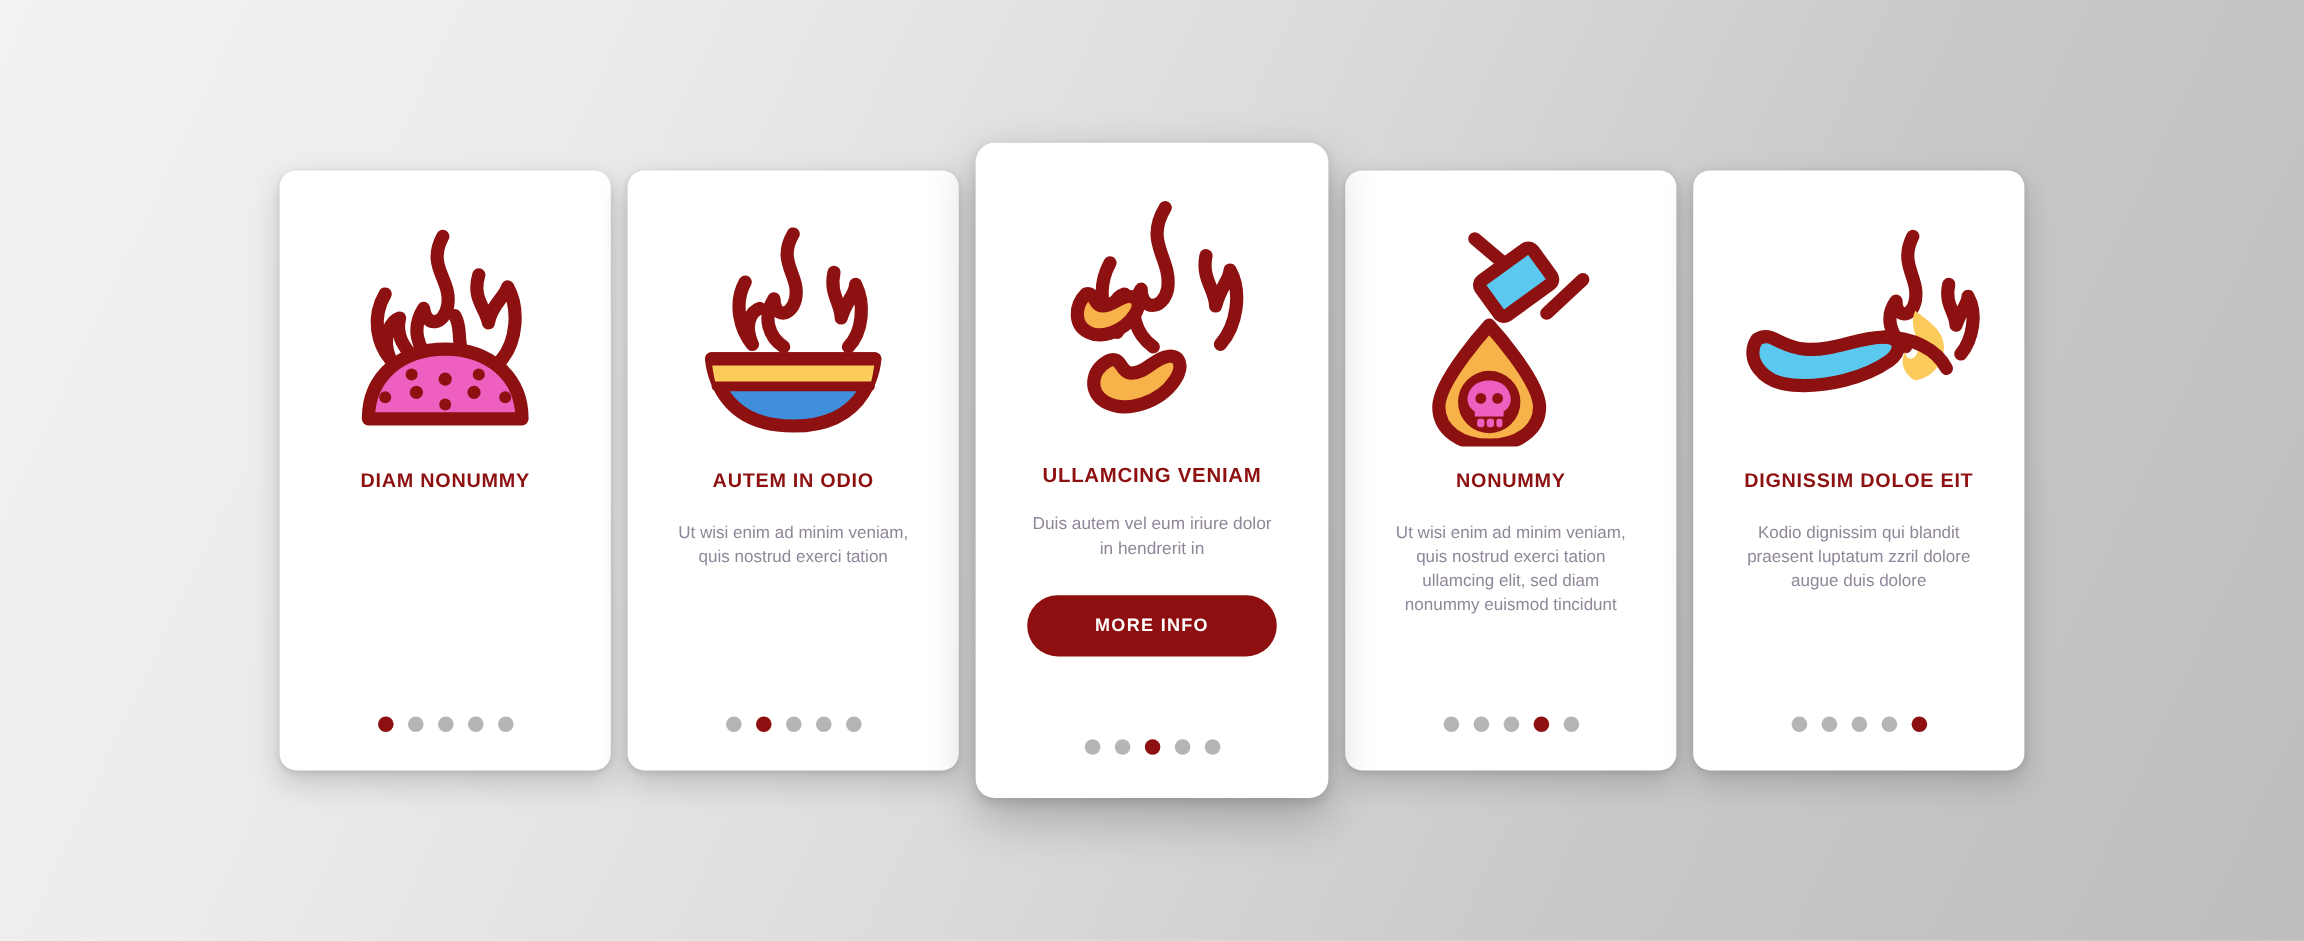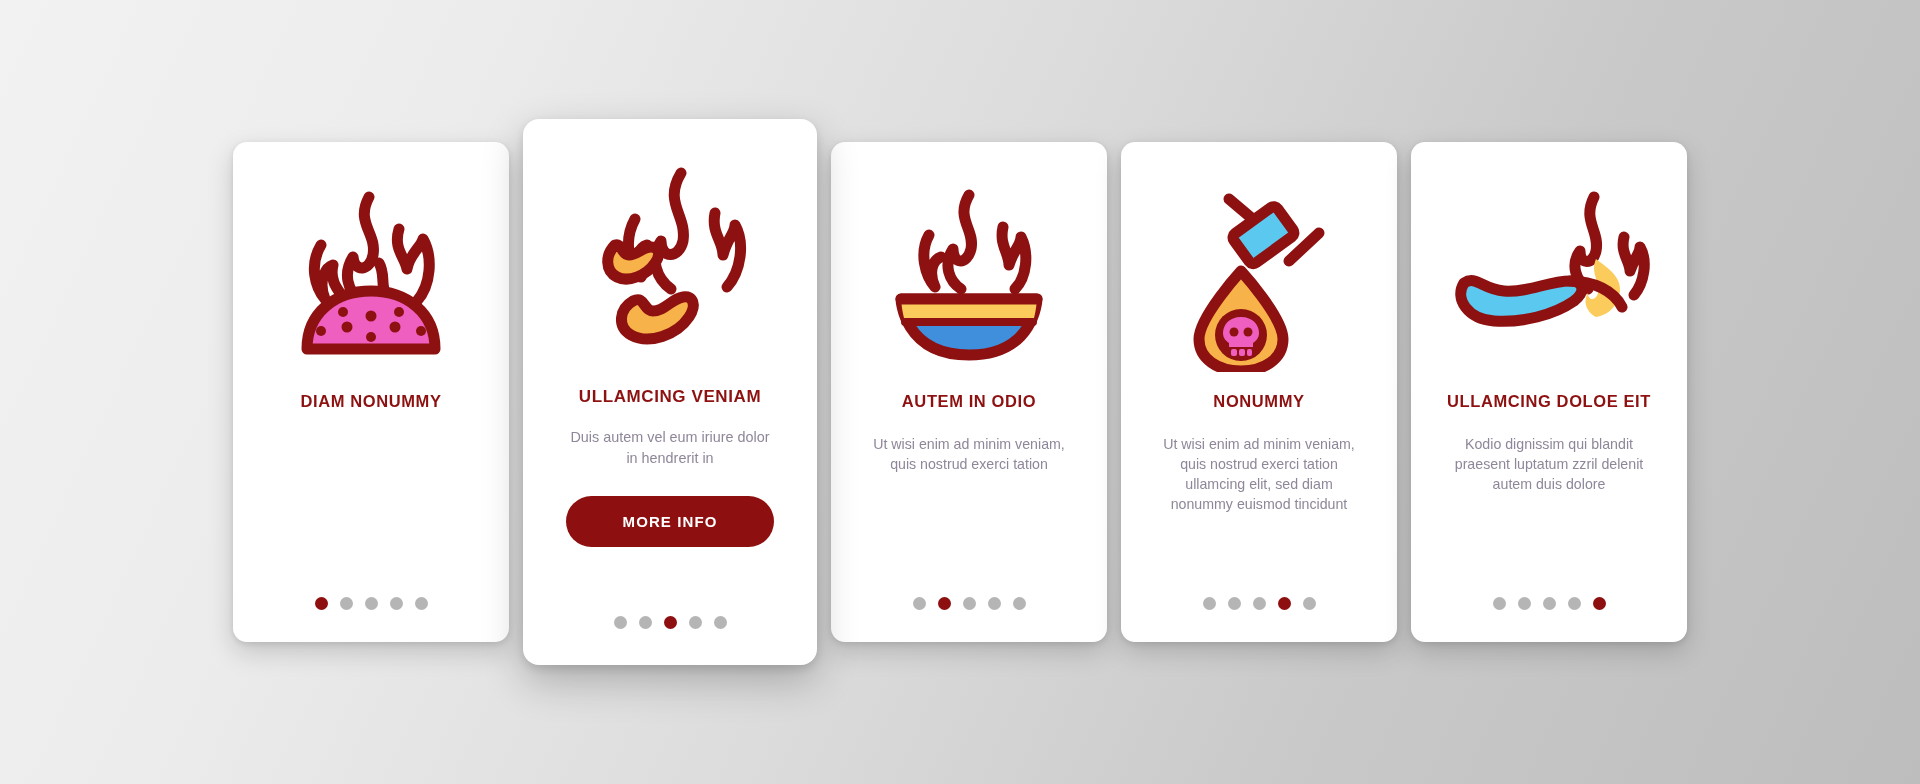--- a/index.html
+++ b/index.html
@@ -151,44 +151,20 @@
     <div class="card-title">DIAM NONUMMY</div>
 
     <div class="dots">
         <span class="dot active"></span>
         <span class="dot"></span>
         <span class="dot"></span>
         <span class="dot"></span>
         <span class="dot"></span>
       </div>
   </div>
-    <div class="card featured">
-    <div class="icon-wrap">
-
-  <svg width="190" height="210" viewBox="0 0 190 210">
-    <g fill="none" stroke="#8e1111" stroke-width="11" stroke-linecap="round" stroke-linejoin="round">
-      <path d="M106 14 C 88 44, 112 56, 108 82 C 104 100, 86 100, 86 82 C 74 100, 82 120, 96 130"></path>
-      <path d="M60 60 C 48 82, 54 106, 66 118 C 56 98, 66 88, 72 86"></path>
-      <path d="M140 54 C 136 74, 148 82, 148 96 C 152 80, 160 74, 160 66 C 170 84, 166 112, 152 128"></path>
-    </g>
-    <path d="M40 86 C 30 96, 30 112, 42 118 C 54 124, 72 116, 80 104 C 86 96, 84 88, 76 88 C 68 88, 62 96, 54 96 C 46 96, 48 84, 40 86 Z" fill="#f8b24a" stroke="#8e1111" stroke-width="11" stroke-linejoin="round"></path>
-    <path d="M58 142 C 44 150, 42 168, 56 176 C 74 186, 102 176, 114 158 C 122 146, 118 136, 108 138 C 96 140, 90 152, 78 152 C 68 152, 70 136, 58 142 Z" fill="#f8b24a" stroke="#8e1111" stroke-width="11" stroke-linejoin="round"></path>
-  </svg>
-    </div>
-    <div class="card-title">ULLAMCING VENIAM</div>
-    <div class="card-body">Duis autem vel eum iriure dolor in hendrerit in</div>
-    <button class="cta">MORE INFO</button>
-    <div class="dots">
-        <span class="dot"></span>
-        <span class="dot"></span>
-        <span class="dot active"></span>
-        <span class="dot"></span>
-        <span class="dot"></span>
-      </div>
-  </div>
     <div class="card">
     <div class="icon-wrap">
 
   <svg width="180" height="190" viewBox="0 0 180 190">
     <g fill="none" stroke="#8e1111" stroke-width="11" stroke-linecap="round" stroke-linejoin="round">
       <path d="M90 16 C 76 40, 96 50, 92 70 C 88 86, 74 86, 74 70 C 64 86, 70 102, 82 110"></path>
       <path d="M50 56 C 40 74, 46 96, 56 108 C 48 90, 56 80, 62 78"></path>
       <path d="M124 48 C 120 66, 130 74, 130 86 C 134 72, 142 66, 142 58 C 150 74, 148 98, 136 110"></path>
     </g>
     <path d="M22 120 L158 120 C158 120 156 176 90 176 C 24 176, 22 120, 22 120 Z" fill="#3f8fdc" stroke="#8e1111" stroke-width="11" stroke-linejoin="round"></path>
@@ -197,20 +173,44 @@
     <line x1="26" y1="143" x2="154" y2="143" stroke="#8e1111" stroke-width="8" stroke-linecap="round"></line>
   </svg>
     </div>
     <div class="card-title">AUTEM IN ODIO</div>
     <div class="card-body">Ut wisi enim ad minim veniam, quis nostrud exerci tation</div>
 
     <div class="dots">
         <span class="dot"></span>
         <span class="dot active"></span>
         <span class="dot"></span>
+        <span class="dot"></span>
+        <span class="dot"></span>
+      </div>
+  </div>
+    <div class="card featured">
+    <div class="icon-wrap">
+
+  <svg width="190" height="210" viewBox="0 0 190 210">
+    <g fill="none" stroke="#8e1111" stroke-width="11" stroke-linecap="round" stroke-linejoin="round">
+      <path d="M106 14 C 88 44, 112 56, 108 82 C 104 100, 86 100, 86 82 C 74 100, 82 120, 96 130"></path>
+      <path d="M60 60 C 48 82, 54 106, 66 118 C 56 98, 66 88, 72 86"></path>
+      <path d="M140 54 C 136 74, 148 82, 148 96 C 152 80, 160 74, 160 66 C 170 84, 166 112, 152 128"></path>
+    </g>
+    <path d="M40 86 C 30 96, 30 112, 42 118 C 54 124, 72 116, 80 104 C 86 96, 84 88, 76 88 C 68 88, 62 96, 54 96 C 46 96, 48 84, 40 86 Z" fill="#f8b24a" stroke="#8e1111" stroke-width="11" stroke-linejoin="round"></path>
+    <path d="M58 142 C 44 150, 42 168, 56 176 C 74 186, 102 176, 114 158 C 122 146, 118 136, 108 138 C 96 140, 90 152, 78 152 C 68 152, 70 136, 58 142 Z" fill="#f8b24a" stroke="#8e1111" stroke-width="11" stroke-linejoin="round"></path>
+  </svg>
+    </div>
+    <div class="card-title">ULLAMCING VENIAM</div>
+    <div class="card-body">Duis autem vel eum iriure dolor in hendrerit in</div>
+    <button class="cta">MORE INFO</button>
+    <div class="dots">
+        <span class="dot"></span>
+        <span class="dot"></span>
+        <span class="dot active"></span>
         <span class="dot"></span>
         <span class="dot"></span>
       </div>
   </div>
     <div class="card">
     <div class="icon-wrap">
 
   <svg width="180" height="195" viewBox="0 0 180 195">
     <g fill="none" stroke="#8e1111" stroke-width="11" stroke-linecap="round" stroke-linejoin="round">
       <path d="M60 22 L 86 44"></path>
@@ -250,22 +250,22 @@
   <svg width="210" height="190" viewBox="0 0 210 190">
     <g fill="none" stroke="#8e1111" stroke-width="11" stroke-linecap="round" stroke-linejoin="round">
       <path d="M150 18 C 138 42, 156 52, 152 72 C 149 86, 136 86, 136 72 C 126 86, 132 102, 144 110"></path>
       <path d="M180 58 C 176 74, 186 82, 186 92 C 190 80, 196 74, 196 68 C 204 82, 200 104, 190 116"></path>
     </g>
     <path d="M152 80 C 146 94, 156 102, 154 114 C 152 122, 144 122, 144 114 C 138 124, 144 134, 152 138 C 166 136, 176 124, 176 110 C 176 96, 162 88, 152 80 Z" fill="#fbcc5c" stroke="none"></path>
     <path d="M20 104 C 10 120, 24 140, 50 142 C 78 144, 110 136, 130 122 C 142 113, 140 102, 126 102 C 104 102, 84 114, 60 112 C 38 110, 32 96, 20 104 Z" fill="#5bc8ef" stroke="#8e1111" stroke-width="11" stroke-linejoin="round"></path>
     <path d="M126 102 C 150 102, 170 112, 178 128" fill="none" stroke="#8e1111" stroke-width="11" stroke-linecap="round"></path>
   </svg>
     </div>
-    <div class="card-title">ULLAMCING DOLOE EIT</div>
-    <div class="card-body">Kodio dignissim qui blandit praesent luptatum zzril delenit autem duis dolore</div>
+    <div class="card-title">DIGNISSIM DOLOE EIT</div>
+    <div class="card-body">Kodio dignissim qui blandit praesent luptatum zzril dolore augue duis dolore</div>
 
     <div class="dots">
         <span class="dot"></span>
         <span class="dot"></span>
         <span class="dot"></span>
         <span class="dot"></span>
         <span class="dot active"></span>
       </div>
   </div>
   </div>

